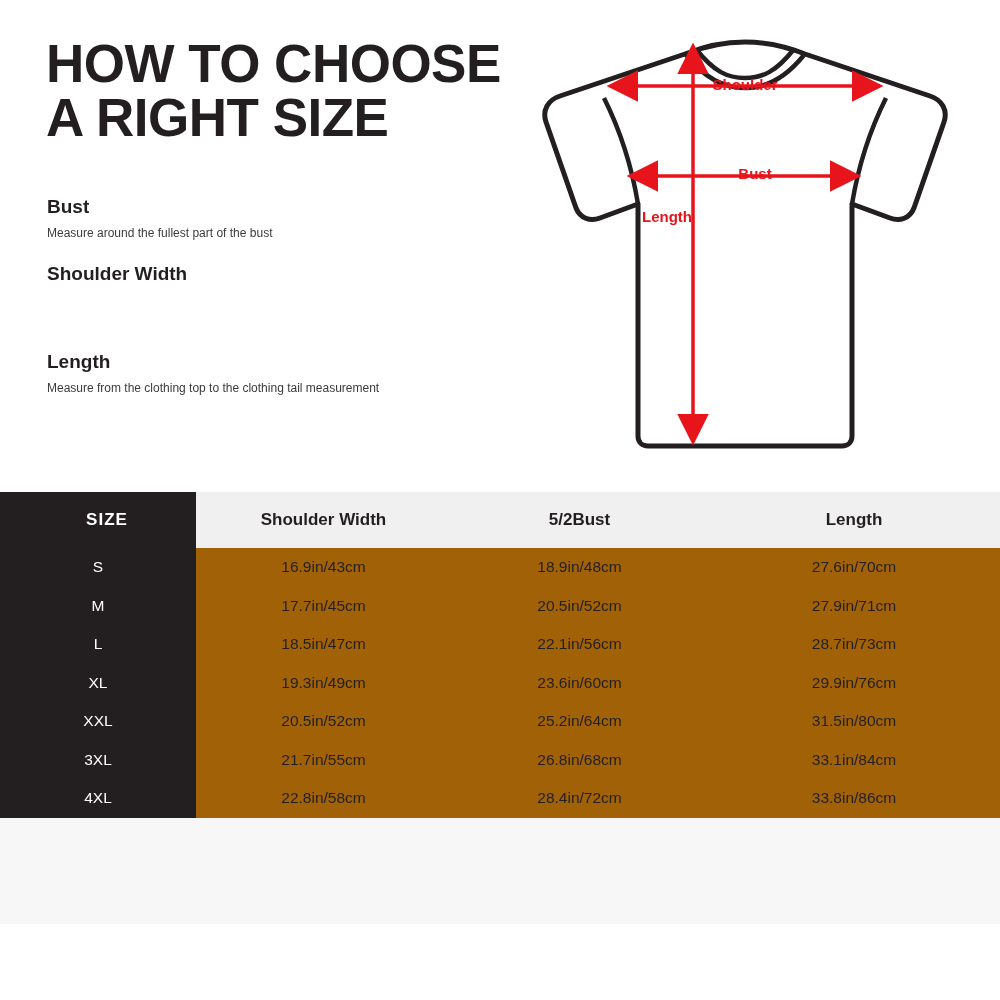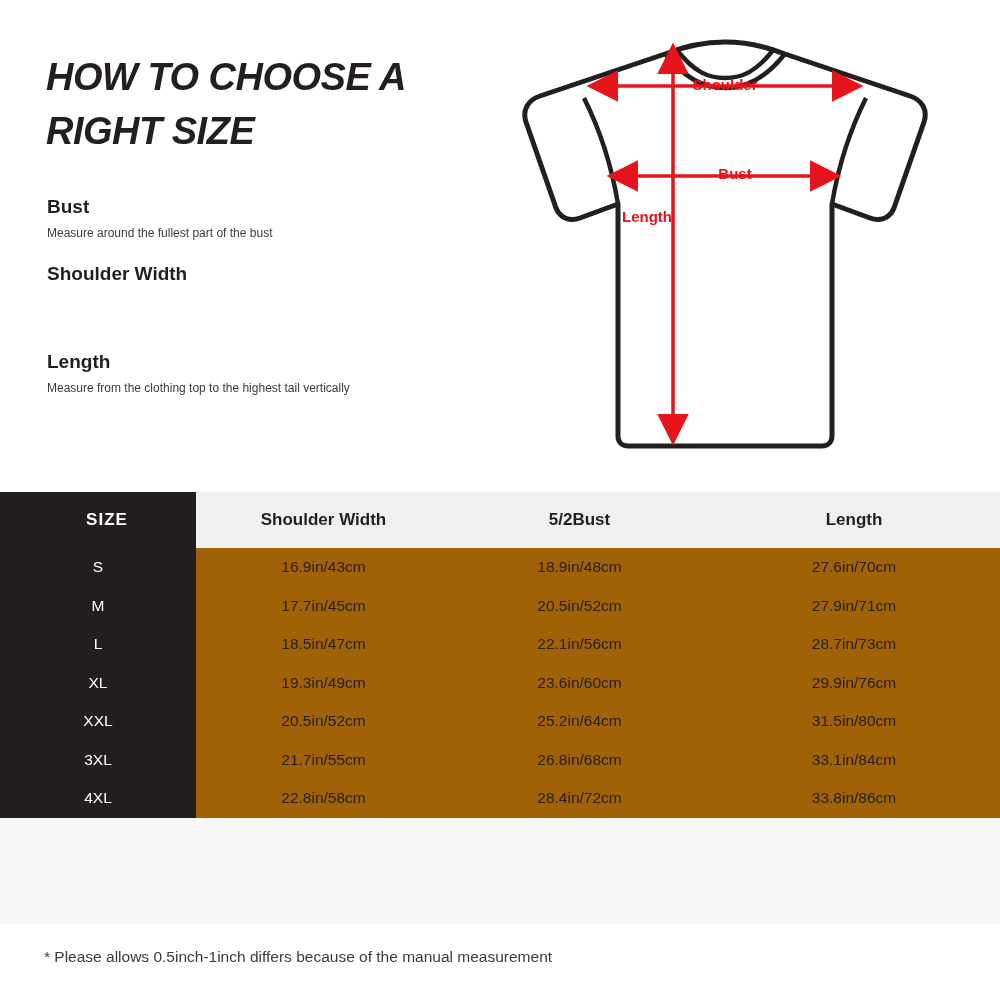--- a/index.html
+++ b/index.html
@@ -22,28 +22,27 @@
 
   
   .top {
     position: relative;
     height: 492px;
     width: 1000px;
   }
   .headline {
     position: absolute;
     left: 46px;
-    top: 50px;
+    top: 37px;
     width: 470px;
-    font-size: 38px;
+    font-size: 53px;
     line-height: 54px;
     font-weight: bold;
     letter-spacing: -0.5px;
     color: #231f20;
-    font-style: italic;
   }
   .info-block {
     position: absolute;
     left: 47px;
     width: 430px;
   }
   .info-title {
     font-size: 19px;
     font-weight: bold;
     color: #231f20;
@@ -54,21 +53,21 @@
     line-height: 21px;
     color: #3b3b3b;
   }
   #blk0 { top: 196px; }
   #blk1 { top: 263px; }
   #blk2 { top: 351px; }
 
   
   .shirt-wrap {
     position: absolute;
-    left: 480px;
+    left: 500px;
     top: 18px;
     width: 490px;
     height: 462px;
   }
   .shirt-wrap svg { display: block; }
 
   
   .table-area {
     position: absolute;
     left: 0;
@@ -142,21 +141,21 @@
       <div class="info-title">Bust</div>
       <div class="info-desc">Measure around the fullest part of the bust</div>
     </div>
 
     <div class="info-block" id="blk1">
       <div class="info-title">Shoulder Width</div>
     </div>
 
     <div class="info-block" id="blk2">
       <div class="info-title">Length</div>
-      <div class="info-desc">Measure from the clothing top to the highest tail vertically</div>
+      <div class="info-desc">Measure from the clothing top to the clothing tail measurement</div>
     </div>
 
     <div class="shirt-wrap">
       <svg width="490" height="462" viewBox="0 0 490 462" xmlns="http://www.w3.org/2000/svg">
         <defs>
           <marker id="arrH" markerWidth="9" markerHeight="9" refX="8" refY="4.5" orient="auto">
             <path d="M0,0 L9,4.5 L0,9 z" fill="#e8141b"></path>
           </marker>
           <marker id="arrHs" markerWidth="9" markerHeight="9" refX="1" refY="4.5" orient="auto">
             <path d="M9,0 L0,4.5 L9,9 z" fill="#e8141b"></path>
@@ -268,15 +267,14 @@
         <tr>
           <td class="size-col">4XL</td>
           <td>22.8in/58cm</td>
           <td>28.4in/72cm</td>
           <td>33.8in/86cm</td>
         </tr>
       </tbody>
     </table>
   </div>
 
-  <div class="footnote">* Please allows 0.5inch-1inch differs because of the  manual measurement</div>
 
 </div>
 
 </body></html>

